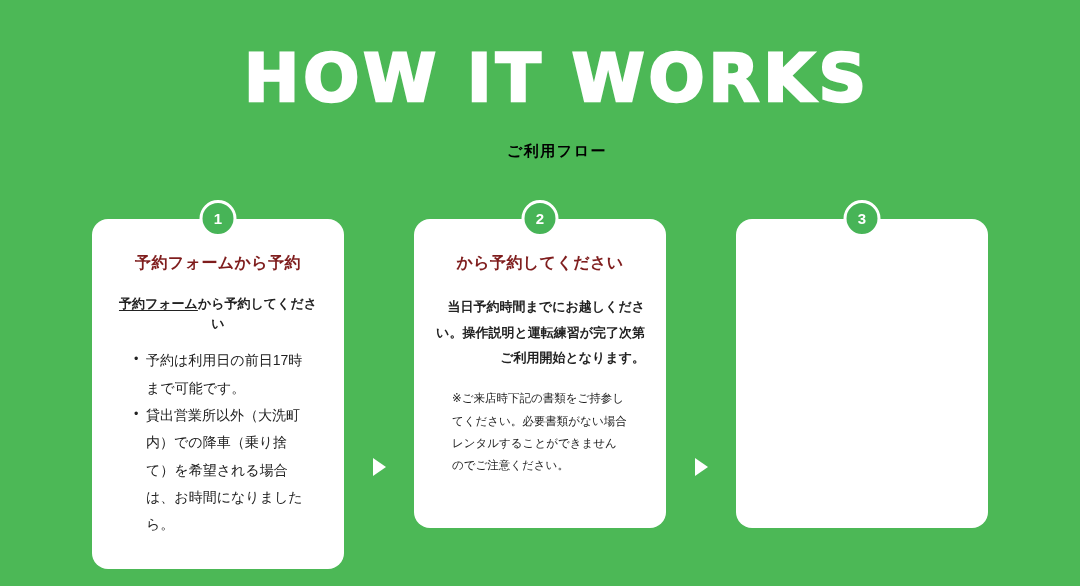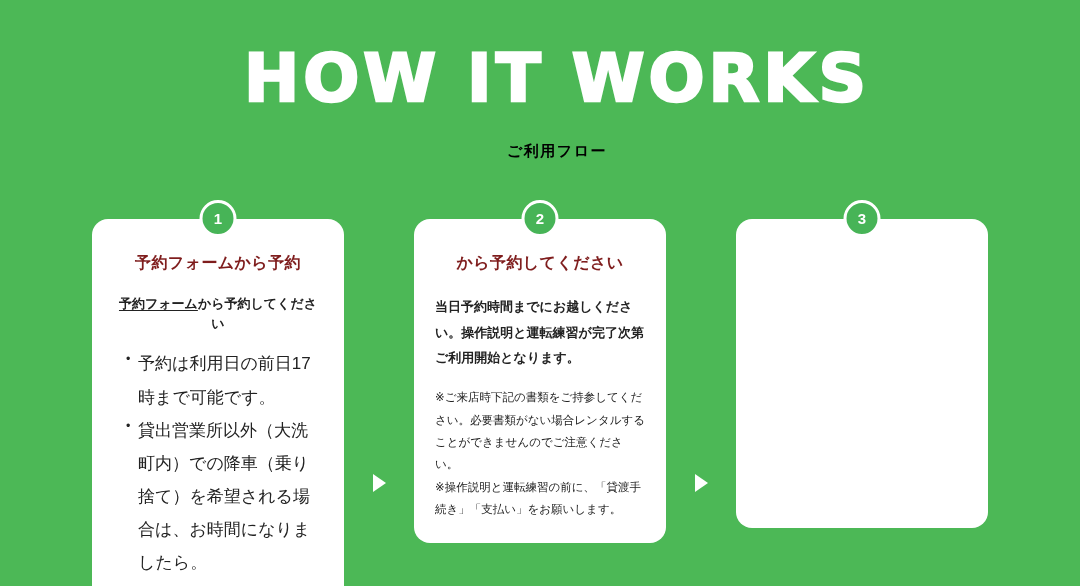--- a/index.html
+++ b/index.html
@@ -118,58 +118,58 @@
     line-height: 1.55;
     text-align: center;
   }
   .lead-underline {
     text-decoration: underline;
     text-underline-offset: 2px;
   }
   .lead-left { text-align: center; }
 
   ul.bullets {
-    margin: 0;
+    margin: 8px;
     padding: 0 0 0 13px;
     list-style: none;
     color: #222222;
-    font-size: 17px;
+    font-size: 14px;
     line-height: 1.95;
   }
   ul.bullets li {
     position: relative;
     padding-left: 12px;
     margin-bottom: 0px;
     text-indent: 0;
   }
   ul.bullets li::before {
     content: "•";
     position: absolute;
     left: 0;
     top: 0;
     color: #222222;
     font-size: 12.5px;
   }
 
   .note {
-    margin: 0;
+    margin: 17px;
     color: #222222;
     font-size: 11.5px;
     line-height: 1.95;
     text-align: left;
     font-weight: 400;
   }
 
   .body-center {
     margin: 0;
     color: #222222;
     font-size: 13px;
     font-weight: 700;
     line-height: 1.95;
-    text-align: left;
+    text-align: right;
   }
 
   
   .arrow-wrap {
     flex: 0 0 70px;
     width: 70px;
     align-self: stretch;
     display: flex;
     align-items: center;
     justify-content: center;
@@ -211,21 +211,20 @@
     <div class="arrow-wrap">
       <div class="arrow"></div>
     </div>
 
     <div class="card-wrap">
       <div class="badge">2</div>
       <div class="card card-2">
         <div class="card-title">から予約してください</div>
         <p class="body-center" style="margin-bottom:16px">当日予約時間までにお越しください。操作説明と運転練習が完了次第ご利用開始となります。</p>
         <p class="note">※ご来店時下記の書類をご持参してください。必要書類がない場合レンタルすることができませんのでご注意ください。</p>
-        <p class="note">※操作説明と運転練習の前に、「貸渡手続き」「支払い」をお願いします。</p>
       </div>
     </div>
 
     <div class="arrow-wrap">
       <div class="arrow"></div>
     </div>
 
     <div class="card-wrap">
       <div class="badge">3</div>
       <div class="card card-3">

